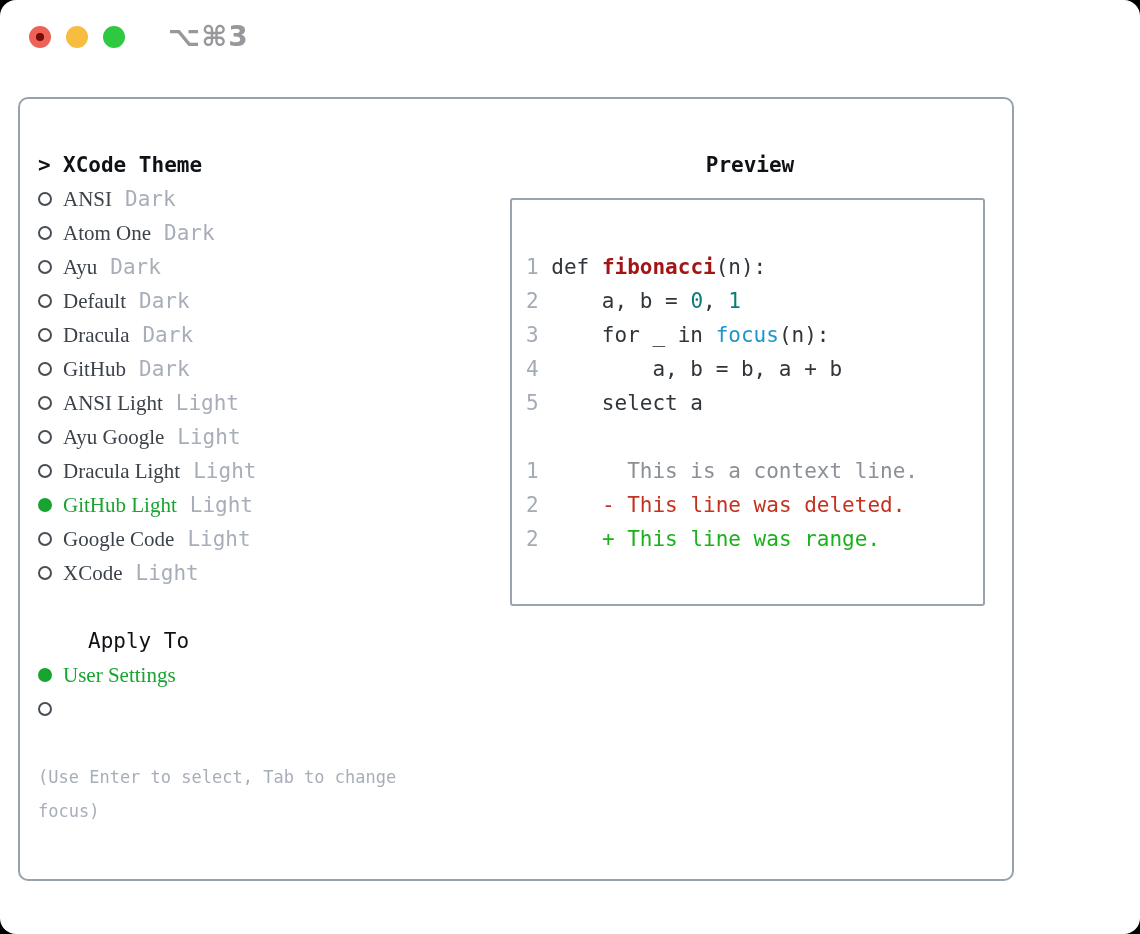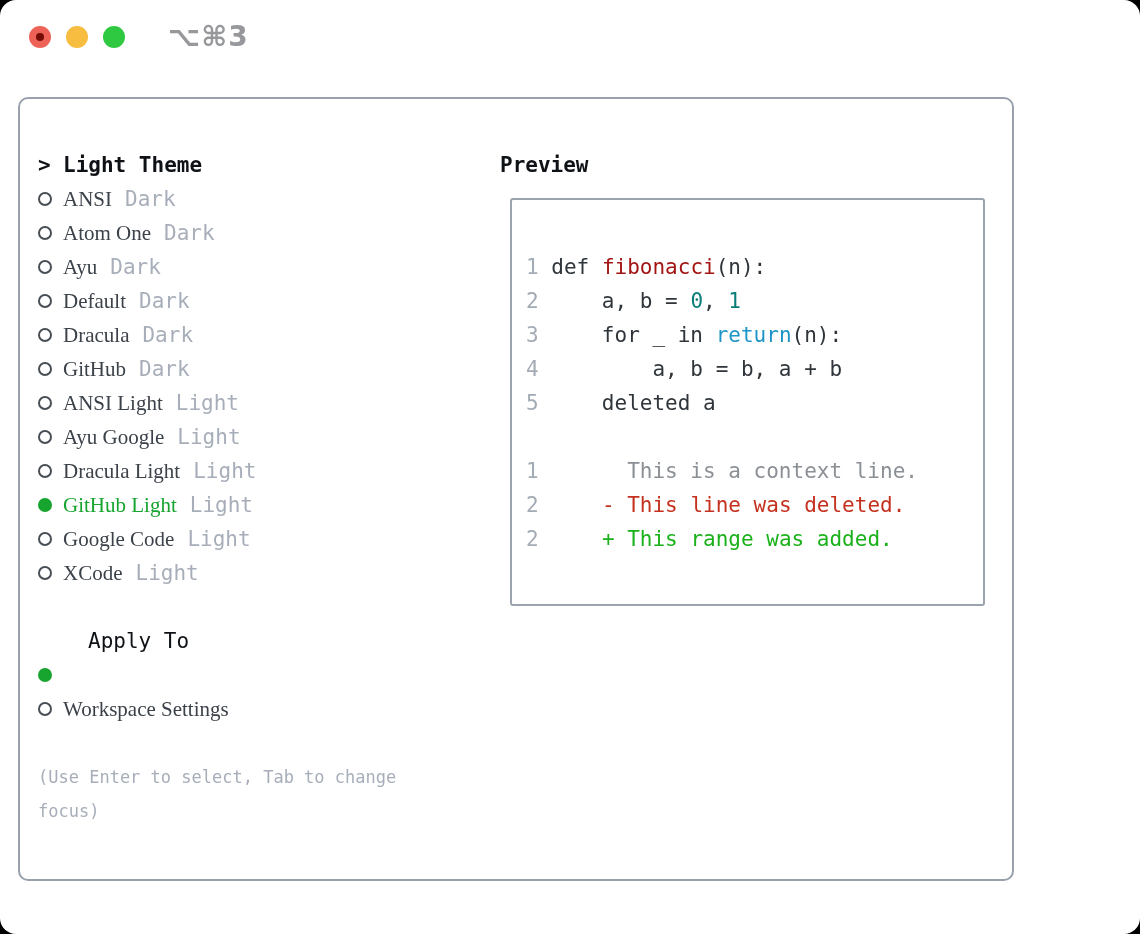--- a/index.html
+++ b/index.html
@@ -51,30 +51,30 @@
   .iname{color:var(--item_text);font-family:Liberation Serif, serif;}
   .ivariant{color:var(--muted);margin-left:13px;}
   .row.selected .iname{color:var(--accent_green);}
   .spacer{height:34px;}
   .hint{
     margin-top:34px;width:392px;color:var(--muted);
     font-size:17px;line-height:34px;white-space:normal;
   }
   
   .right-col{position:absolute;left:480px;top:49px;width:500px;}
-  .preview-hdr{height:34px;line-height:34px;font-size:21px;font-weight:bold;color:var(--header_text);}
+  .preview-hdr{height:34px;line-height:34px;font-size:21px;font-weight:bold;color:var(--header_text);text-align:center;}
   .preview-box{
     margin-top:16px;margin-left:10px;width:475px;height:408px;
     border:2px solid var(--box_border);border-radius:3px;
     padding:50px 0 0 14px;overflow:hidden;
   }
   .cl{height:34px;line-height:34px;font-size:21px;white-space:pre;}
   .ln{color:var(--line_number);}
   .code{color:var(--code_text);margin-top:48px;}
-  .func{color:var(--func_red);}
+  .func{color:var(--func_red);font-weight:bold;}
   .num{color:var(--num_teal);}
   .builtin{color:var(--builtin_blue);}
   .ctx{color:var(--ctx_gray);}
   .del{color:var(--del_red);}
   .add{color:var(--add_green);}
 </style>
 </head>
 <body>
 
 <div class="window">
@@ -85,21 +85,21 @@
     <div class="tl-dot tl-green"></div>
     <div class="tb-title">⌥⌘3</div>
   </div>
 
   <div class="panel">
 
     <div class="left-col">
 
       <div class="row">
         <span class="icon-cell prefix">&gt;</span>
-        <span class="hdr">Light Theme</span>
+        <span class="hdr">XCode Theme</span>
       </div>
 
       <div class="row">
         <span class="icon-cell"><span class="radio"></span></span>
         <span class="iname">ANSI</span>
         <span class="ivariant">Dark</span>
       </div>
       <div class="row">
         <span class="icon-cell"><span class="radio"></span></span>
         <span class="iname">Atom One</span>
@@ -157,39 +157,39 @@
       </div>
 
       <div class="spacer"></div>
 
       <div class="row">
         <span class="icon-cell"></span>
         <span class="hdr2">Apply To</span>
       </div>
       <div class="row selected">
         <span class="icon-cell"><span class="radio on"></span></span>
+        <span class="iname">User Settings</span>
       </div>
       <div class="row">
         <span class="icon-cell"><span class="radio"></span></span>
-        <span class="iname">Workspace Settings</span>
       </div>
 
       <div class="hint">(Use Enter to select, Tab to change focus)</div>
     </div>
 
     <div class="right-col">
       <div class="preview-hdr">Preview</div>
 
       <div class="preview-box">
         <div class="cl"><span class="ln">1 </span><span class="code">def </span><span class="func">fibonacci</span><span class="code">(n):</span></div>
         <div class="cl"><span class="ln">2 </span><span class="code">    a, b = </span><span class="num">0</span><span class="code">, </span><span class="num">1</span></div>
-        <div class="cl"><span class="ln">3 </span><span class="code">    for _ in </span><span class="builtin">return</span><span class="code">(n):</span></div>
+        <div class="cl"><span class="ln">3 </span><span class="code">    for _ in </span><span class="builtin">focus</span><span class="code">(n):</span></div>
         <div class="cl"><span class="ln">4 </span><span class="code">        a, b = b, a + b</span></div>
-        <div class="cl"><span class="ln">5 </span><span class="code">    deleted a</span></div>
+        <div class="cl"><span class="ln">5 </span><span class="code">    select a</span></div>
         <div class="cl"></div>
         <div class="cl"><span class="ln">1 </span><span class="ctx">      This is a context line.</span></div>
         <div class="cl"><span class="ln">2 </span><span class="code">    </span><span class="del">- This line was deleted.</span></div>
-        <div class="cl"><span class="ln">2 </span><span class="code">    </span><span class="add">+ This range was added.</span></div>
+        <div class="cl"><span class="ln">2 </span><span class="code">    </span><span class="add">+ This line was range.</span></div>
       </div>
     </div>
 
   </div>
 </div>
 
 </body></html>

